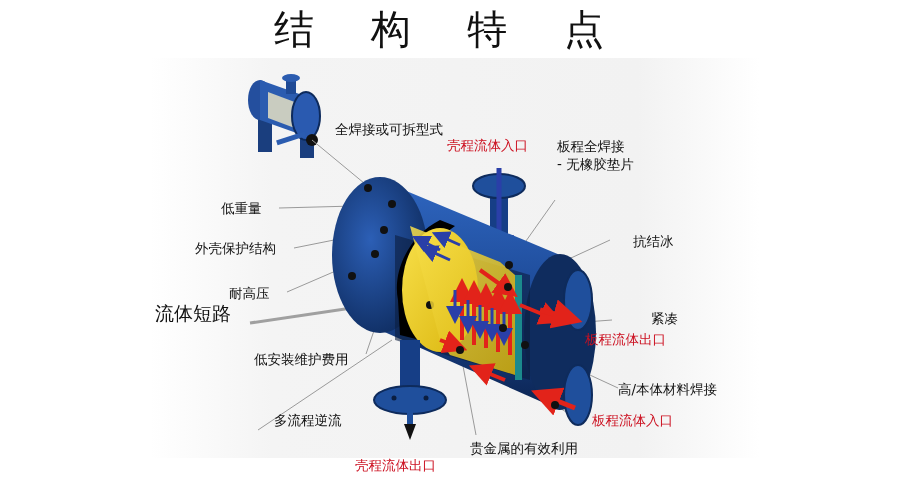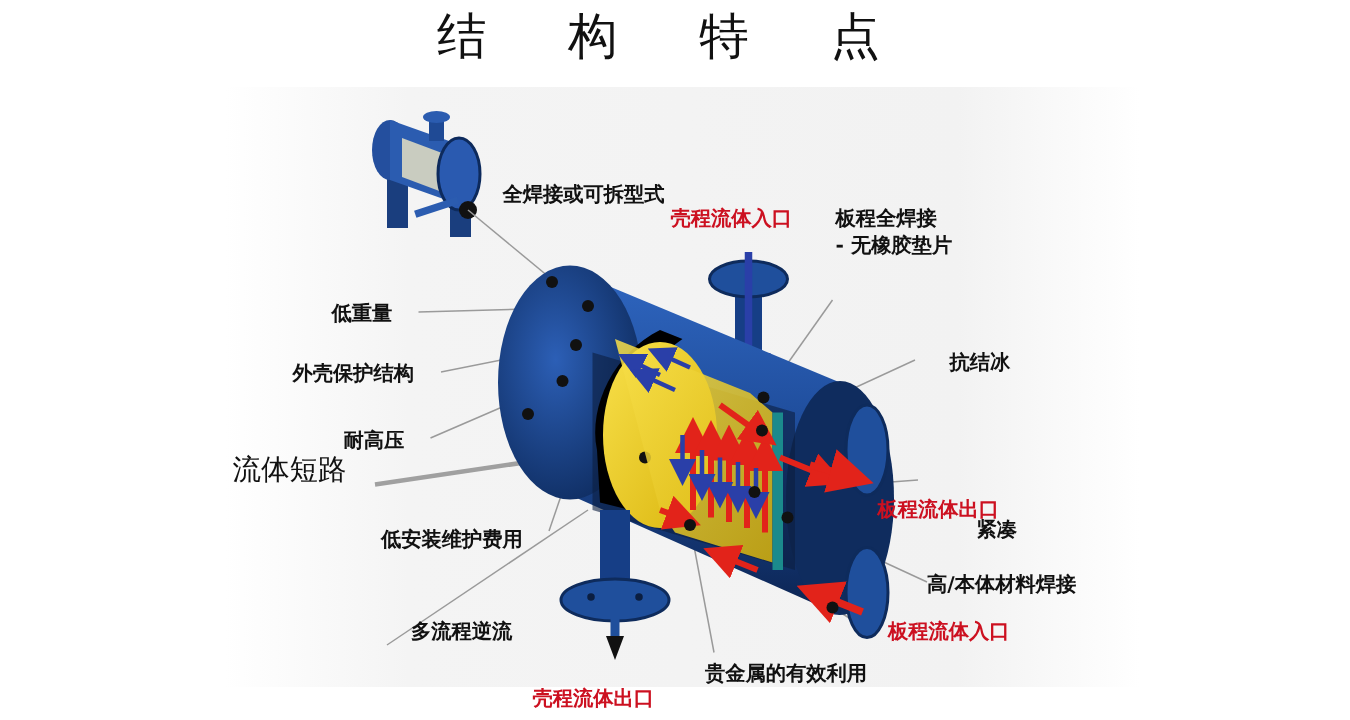--- a/index.html
+++ b/index.html
@@ -1,24 +1,24 @@
 <!DOCTYPE html>
 <html><head>
 <meta charset="utf-8">
 <style>
   html, body { margin: 0; padding: 0; background: #ffffff; }
   body { width: 900px; height: 480px; position: relative; overflow: hidden;
          font-family: "DejaVu Serif", "Liberation Serif", serif; }
   .title { position: absolute; top: 2px; left: 0; width: 900px; text-align: center;
-           font-size: 33px; letter-spacing: 22px; color: #111; font-weight: normal; }
+           font-size: 40px; letter-spacing: 22px; color: #111; font-weight: normal; }
   .bgpanel { position: absolute; left: 150px; top: 58px; width: 610px; height: 400px;
              background: linear-gradient(90deg, #ffffff 0%, #f4f4f4 20%, #f2f2f2 80%, #ffffff 100%); }
   svg.art { position: absolute; left: 0; top: 0; }
   .lbl { position: absolute; font-size: 13.5px; color: #111; white-space: nowrap;
-         font-family: "DejaVu Sans", "Liberation Sans", sans-serif; font-weight: bold; }
+         font-family: "DejaVu Sans", "Liberation Sans", sans-serif; font-weight: normal; }
   .red { color: #cc1020; }
   .big { font-size: 19px; line-height: 26px; font-weight: normal;
          font-family: "DejaVu Serif", "Liberation Serif", serif; color: #111; white-space: normal; }
   .lines div { line-height: 18px; }
 </style>
 </head>
 <body>
 
 <div class="title">结 构 特 点</div>
 
@@ -160,20 +160,20 @@
 
 <div class="lbl" style="left:221px; top:200px;">低重量</div>
 <div class="lbl" style="left:195px; top:240px;">外壳保护结构</div>
 <div class="lbl" style="left:633px; top:233px;">抗结冰</div>
 <div class="lbl" style="left:229px; top:285px;">耐高压</div>
 
 <div class="lbl big" style="left:155px; top:300px; width:100px;">
   <div>流体短路</div>
 </div>
 
-<div class="lbl" style="left:651px; top:310px;margin-top:34px;">紧凑</div>
+<div class="lbl" style="left:651px; top:310px;">紧凑</div>
 <div class="lbl red" style="left:585px; top:331px;">板程流体出口</div>
 <div class="lbl" style="left:254px; top:351px;">低安装维护费用</div>
 <div class="lbl" style="left:618px; top:381px;">高/本体材料焊接</div>
 <div class="lbl" style="left:274px; top:412px;">多流程逆流</div>
 <div class="lbl red" style="left:592px; top:412px;">板程流体入口</div>
 <div class="lbl" style="left:470px; top:440px;">贵金属的有效利用</div>
 <div class="lbl red" style="left:355px; top:457px;">壳程流体出口</div>
 
 </body></html>

